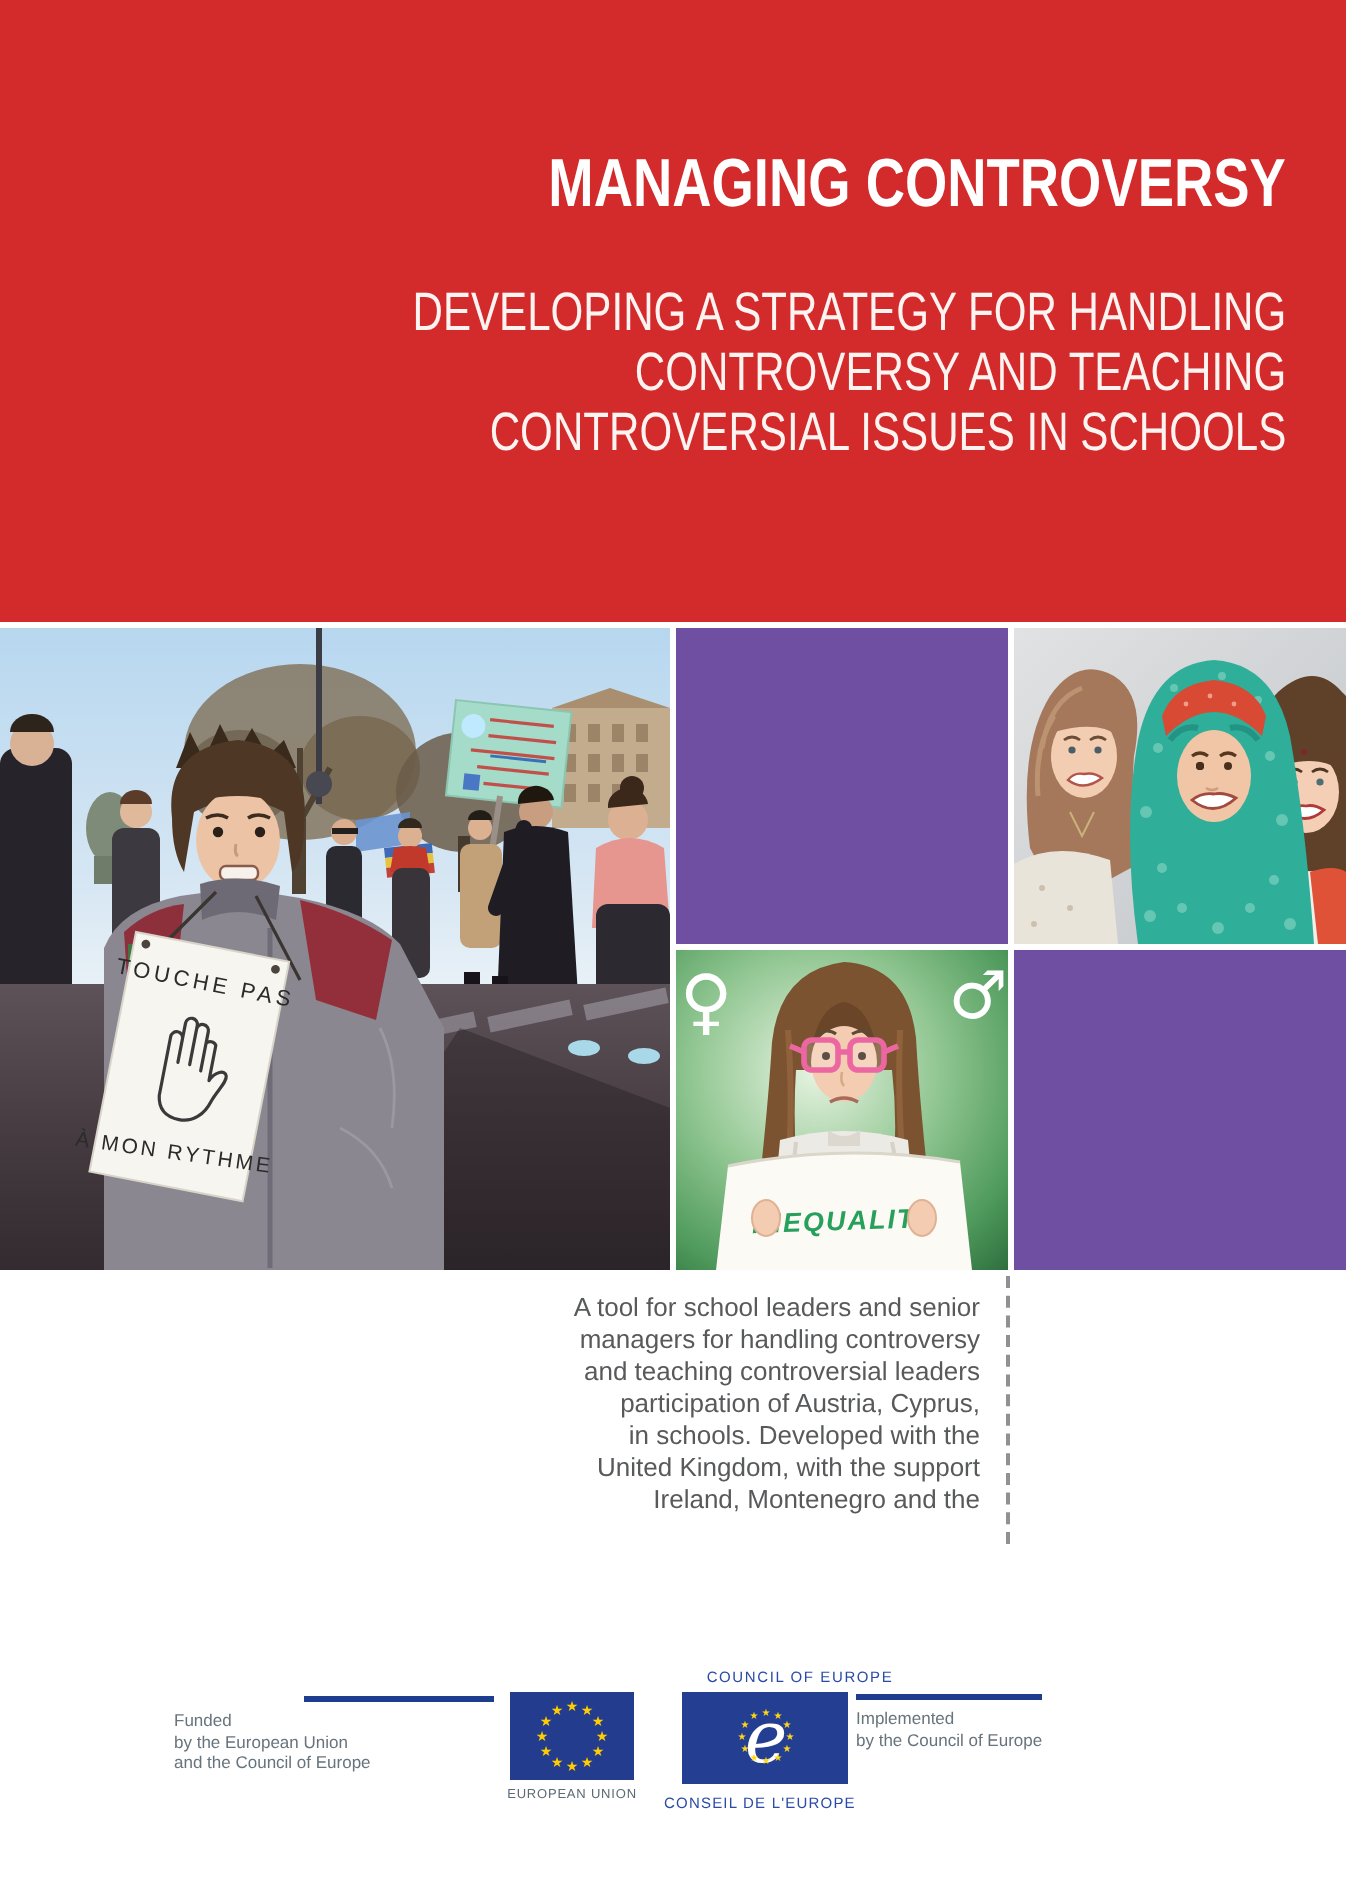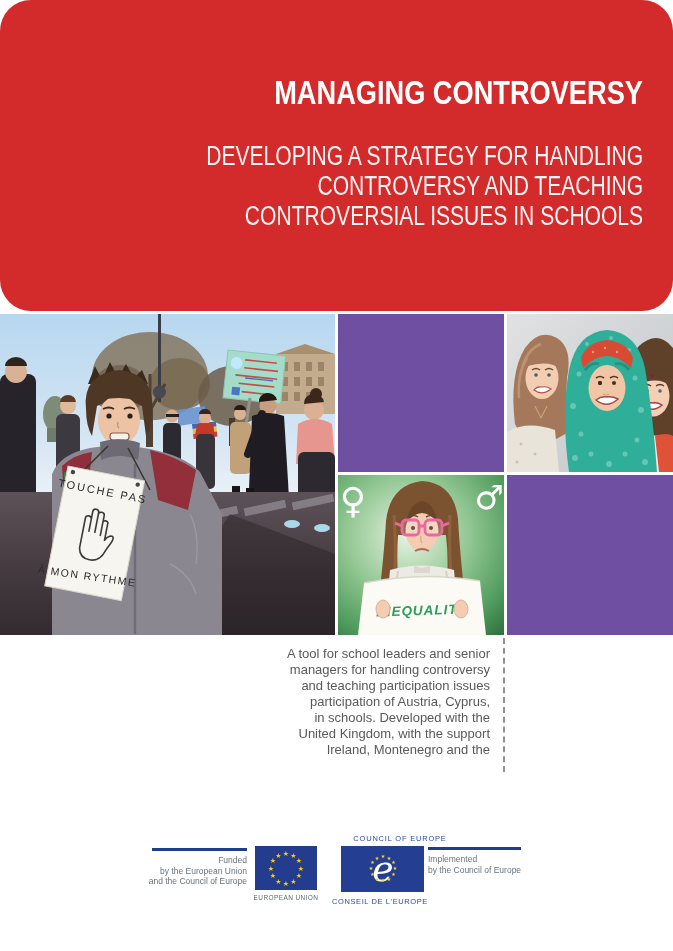--- a/index.html
+++ b/index.html
@@ -4,21 +4,21 @@
 <style>
   html,body{margin:0;padding:0;}
   body{
     width:673px;height:951px;background:#ffffff;
     font-family:"Liberation Sans", sans-serif;
     position:relative;overflow:hidden;
   }
   .page{position:absolute;inset:0;width:673px;height:951px;background:#fff;}
 
   
-  .banner{position:absolute;left:0;top:0;width:673px;height:311px;background:#d32b2c;border-radius:31px;}
+  .banner{position:absolute;left:0;top:0;width:673px;height:311px;background:#d32b2c;}
   .banner-title{
     position:absolute;top:73px;right:30px;margin:0;
     color:#fff;font-size:34px;font-weight:700;letter-spacing:0px;
     transform:scaleX(0.80);transform-origin:right center;white-space:nowrap;
   }
   .banner-subtitle{
     position:absolute;top:141px;right:30px;text-align:right;
     color:#fdf4f2;font-size:27px;line-height:30px;font-weight:400;
     transform:scaleX(0.78);transform-origin:right top;white-space:nowrap;
   }
@@ -41,21 +41,21 @@
   .dashed-divider{
     position:absolute;left:503px;top:638px;height:134px;width:0;
     border-left:2px dashed #8f9194;
   }
 
   
   .blue-rule{position:absolute;height:3px;background:#1f3d8f;}
   .funded-rule{left:152px;top:848px;width:95px;}
   .impl-rule{left:428px;top:847px;width:93px;}
   .funded-text{
-    position:absolute;left:87px;top:855px;width:160px;text-align:right;
+    position:absolute;left:87px;top:855px;width:160px;text-align:left;
     color:#68747d;font-size:8.5px;line-height:10.5px;font-weight:400;
   }
   .impl-text{
     position:absolute;left:428px;top:854px;width:140px;text-align:left;
     color:#68747d;font-size:8.5px;line-height:10.5px;
   }
   .eu-flag{position:absolute;left:255px;top:846px;width:62px;height:44px;}
   .eu-label{
     position:absolute;left:247px;top:894px;width:78px;text-align:center;
     color:#5c6a74;font-size:6.5px;letter-spacing:0.4px;
@@ -364,21 +364,21 @@
         <path d="M89,86 Q100,95 111,85 Q105,82 100,83 Q94,82 89,86 Z" fill="#fff" stroke="#a3493f" stroke-width="1.4"></path>
       </g>
     </svg>
   </div>
 
   <div class="cell purple-bottom"></div>
 
   <div class="tagline">
     <div>A tool for school leaders and senior</div>
     <div>managers for handling controversy</div>
-    <div>and teaching participation issues</div>
+    <div>and teaching controversial leaders</div>
     <div>participation of Austria, Cyprus,</div>
     <div>in schools. Developed with the</div>
     <div>United Kingdom, with the support</div>
     <div>Ireland, Montenegro and the</div>
   </div>
   <div class="dashed-divider"></div>
 
   <footer>
     <div class="blue-rule funded-rule"></div>
     <div class="funded-text">

